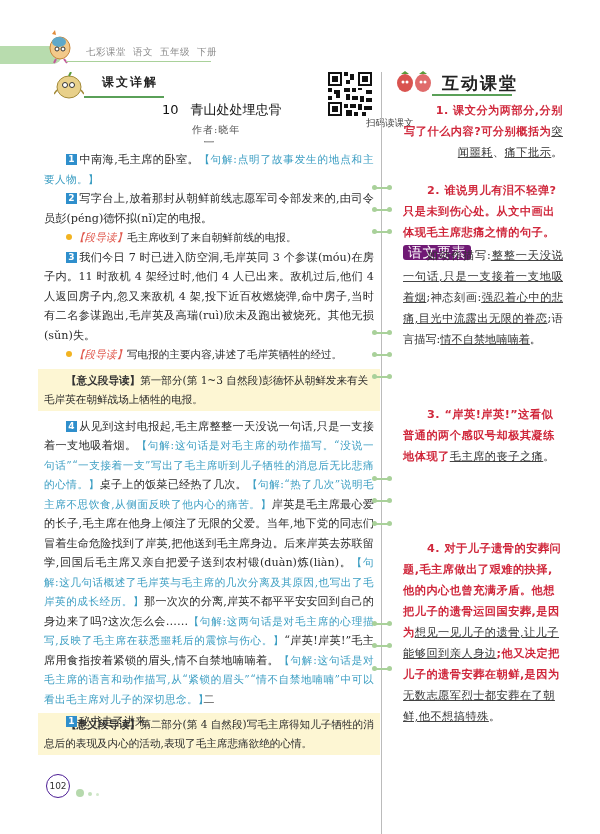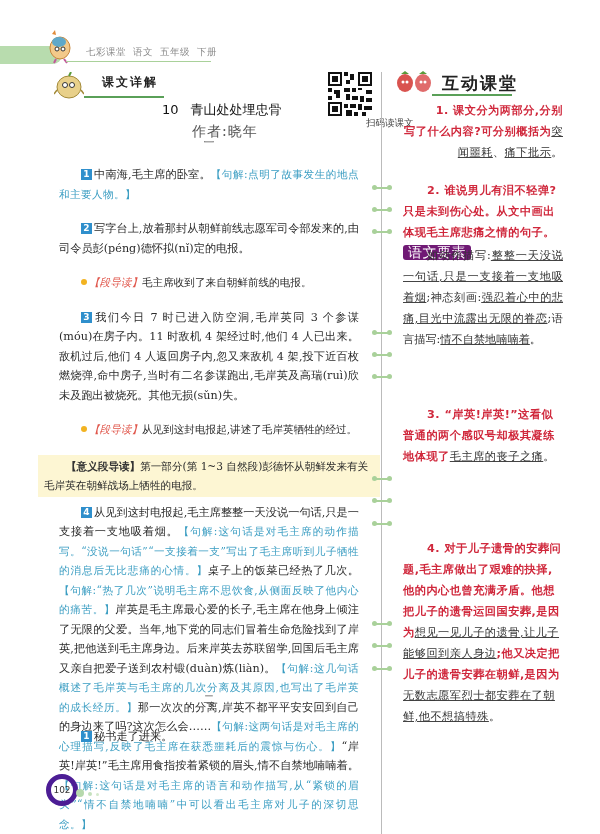--- a/index.html
+++ b/index.html
@@ -9,28 +9,28 @@
   
   .hdr-band { left:0; top:46px; width:62px; height:18px; background:#b8dcae; border-radius:0 10px 10px 0; }
   .hdr-line { left:66px; top:61px; width:145px; height:1px; background:#a9d19a; }
   .hdr-text { left:86px; top:46px; font-family:"DejaVu Sans", sans-serif; font-size:9.5px; color:#8a8a8a; letter-spacing:0.5px; white-space:pre; }
   .mascot1 { left:46px; top:30px; width:28px; height:34px; }
   .mascot2 { left:54px; top:72px; width:30px; height:28px; }
   .sec-title { left:90px; top:74px; font-size:12px; font-weight:bold; color:#222; letter-spacing:2px;margin-left:12px; }
   .sec-underline { left:84px; top:96px; width:80px; height:2px; background:#5aa058; }
   .lesson-title { left:162px; top:101px; font-family:"DejaVu Sans", sans-serif; font-size:13px; color:#111; }
   .lesson-title .num { margin-right:12px;margin-top:23px; }
-  .author { left:192px; top:123px; font-size:14px; color:#555; letter-spacing:1px; }
+  .author { left:192px; top:123px; font-size:10px; color:#555; letter-spacing:1px; }
   .qr { left:328px; top:72px; width:44px; height:44px; }
   .qr-cap { left:325px; top:117px; font-size:9.5px; color:#444;margin-left:41px; }
   .divider { left:381px; top:72px; width:1px; height:762px; background:#bbb; }
   .section-num { font-size:11px; color:#555; text-align:center; width:330px; left:44px; }
   
   .main { left:44px; width:330px; font-size:11.2px; line-height:19.5px; }
-  .main p { margin:15px; text-indent:22px; text-align:justify; }
+  .main p { margin:0; text-indent:22px; text-align:justify; }
   .pnum { display:inline-block; width:11px; height:11px; background:#2f8fcc; color:#fff; font-family:"DejaVu Sans", sans-serif;
           font-size:9px; line-height:11px; text-align:center; font-weight:bold; margin-right:2px; vertical-align:1px; text-indent:0; }
   .note { color:#3a9dc2; font-size:10.6px; letter-spacing:0.4px; }
   .guide { text-indent:22px; font-size:10.6px; }
   .guide .gl { color:#e0564b;font-style:italic; }
   .guide .dot { display:inline-block; width:6px; height:6px; border-radius:50%; background:#f2b321; margin-right:2px; vertical-align:1px; }
   .summary { background:#fdf6d3; padding:2px 6px; margin:4px -6px; font-size:10.6px; line-height:19px; }
   .summary .sl { font-family:"DejaVu Sans", sans-serif; font-weight:bold; color:#333; }
   
   .rtitle-icon { left:395px; top:70px; width:40px; height:24px; }
@@ -38,21 +38,21 @@
   .rtitle-ul { left:432px; top:94px; width:80px; height:2px; background:#5aa058; }
   .q { left:403px; width:160px; font-family:"DejaVu Sans", sans-serif; font-size:11.2px; line-height:21px; color:#d0283c; font-weight:bold; letter-spacing:0.5px; }
   .q .ans { color:#333; font-family:"DejaVu Serif", serif; font-weight:normal; text-decoration:underline; text-decoration-color:#444; }
   .q .plain { color:#333; font-family:"DejaVu Serif", serif; font-weight:normal; }
   .tag { display:inline-block; background:#701a75; color:#fff; font-size:14px; font-weight:normal; padding:0 5px; border-radius:3px; line-height:15px; }
   .ans-block { left:403px; width:160px; font-size:11.2px; line-height:21px; color:#333; text-indent:24px; text-align:justify; }
   .ans-block u { text-decoration-color:#444; }
   .connector { left:374px; width:16px; height:2px; background:#a9d19a; }
   .connector::before, .connector::after { content:""; position:absolute; top:-2px; width:5px; height:5px; border-radius:50%; background:#a9d19a; }
   .connector::before { left:-2px; } .connector::after { right:-2px; }
-  .page-num { left:46px; top:774px; width:22px; height:22px; border:5px solid #4c1d95; border-radius:50%; font-family:"DejaVu Sans", sans-serif;
+  .page-num { left:46px; top:774px; width:22px; height:22px; border:1px solid #4c1d95; border-radius:50%; font-family:"DejaVu Sans", sans-serif;
               font-size:9px; text-align:center; line-height:22px; color:#333; }
   .pd1 { left:76px; top:789px; width:8px; height:8px; border-radius:50%; background:#b6d9ad; }
   .pd2 { left:88px; top:792px; width:4px; height:4px; border-radius:50%; background:#c5e1bd; }
   .pd3 { left:96px; top:793px; width:3px; height:3px; border-radius:50%; background:#d3e8cc; }
 </style>
 </head>
 <body>
 
 <div class="abs hdr-band"></div>
 <svg class="abs mascot1" viewBox="0 0 28 34">
@@ -98,21 +98,21 @@
 
 <div class="abs divider"></div>
 
 <div class="abs section-num" style="top:135px;">一</div>
 
 <div class="abs main" style="top:150px;">
   <p><span class="pnum">1</span><span>中南海,毛主席的卧室。</span><span class="note">【句解:点明了故事发生的地点和主要人物。】</span></p>
   <p><span class="pnum">2</span><span>写字台上,放着那封从朝鲜前线志愿军司令部发来的,由司令员彭(péng)德怀拟(nǐ)定的电报。</span></p>
   <p class="guide"><span class="dot"></span><span class="gl">【段导读】</span><span>毛主席收到了来自朝鲜前线的电报。</span></p>
   <p><span class="pnum">3</span><span>我们今日 7 时已进入防空洞,毛岸英同 3 个参谋(móu)在房子内。11 时敌机 4 架经过时,他们 4 人已出来。敌机过后,他们 4 人返回房子内,忽又来敌机 4 架,投下近百枚燃烧弹,命中房子,当时有二名参谋跑出,毛岸英及高瑞(ruì)欣未及跑出被烧死。其他无损(sǔn)失。</span></p>
-  <p class="guide"><span class="dot"></span><span class="gl">【段导读】</span><span>从见到这封电报起,讲述了毛岸英牺牲的经过。</span></p>
+  <p class="guide"><span class="dot"></span><span class="gl">【段导读】</span><span>写电报的主要内容,讲述了毛岸英牺牲的经过。</span></p>
   <div class="summary"><span style="display:inline-block;width:22px;"></span><span class="sl">【意义段导读】</span><span>第一部分(第 1~3 自然段)彭德怀从朝鲜发来有关毛岸英在朝鲜战场上牺牲的电报。</span></div>
   <p style="margin-top:6px;"><span class="pnum">4</span><span>从见到这封电报起,毛主席整整一天没说一句话,只是一支接着一支地吸着烟。</span><span class="note">【句解:这句话是对毛主席的动作描写。“没说一句话”“一支接着一支”写出了毛主席听到儿子牺牲的消息后无比悲痛的心情。】</span><span>桌子上的饭菜已经热了几次。</span><span class="note">【句解:“热了几次”说明毛主席不思饮食,从侧面反映了他内心的痛苦。】</span><span>岸英是毛主席最心爱的长子,毛主席在他身上倾注了无限的父爱。当年,地下党的同志们冒着生命危险找到了岸英,把他送到毛主席身边。后来岸英去苏联留学,回国后毛主席又亲自把爱子送到农村锻(duàn)炼(liàn)。</span><span class="note">【句解:这几句话概述了毛岸英与毛主席的几次分离及其原因,也写出了毛岸英的成长经历。】</span><span>那一次次的分离,岸英不都平平安安回到自己的身边来了吗?这次怎么会……</span><span class="note">【句解:这两句话是对毛主席的心理描写,反映了毛主席在获悉噩耗后的震惊与伤心。】</span><span>“岸英!岸英!”毛主席用食指按着紧锁的眉头,情不自禁地喃喃着。</span><span class="note">【句解:这句话是对毛主席的语言和动作描写,从“紧锁的眉头”“情不自禁地喃喃”中可以看出毛主席对儿子的深切思念。】</span></p>
   <div class="summary"><span style="display:inline-block;width:22px;"></span><span class="sl">【意义段导读】</span><span>第二部分(第 4 自然段)写毛主席得知儿子牺牲的消息后的表现及内心的活动,表现了毛主席悲痛欲绝的心情。</span></div>
 </div>
 
 <div class="abs section-num" style="top:692px;">二</div>
 <div class="abs main" style="top:712px;">
   <p><span class="pnum">1</span><span>秘书走了进来。</span></p>
 </div>
 

